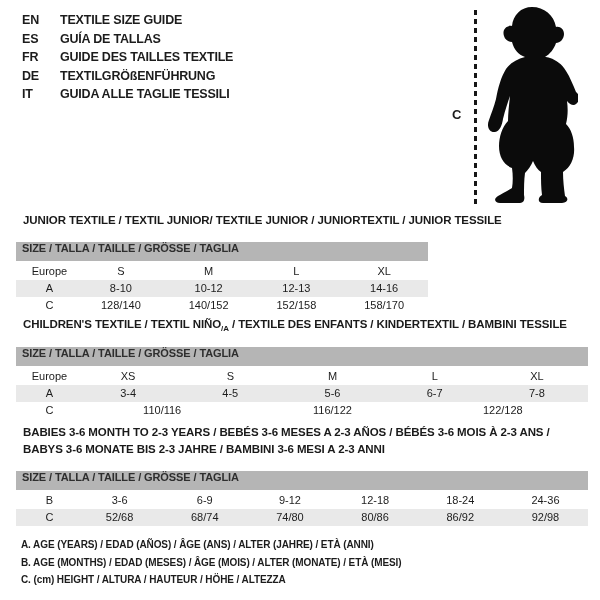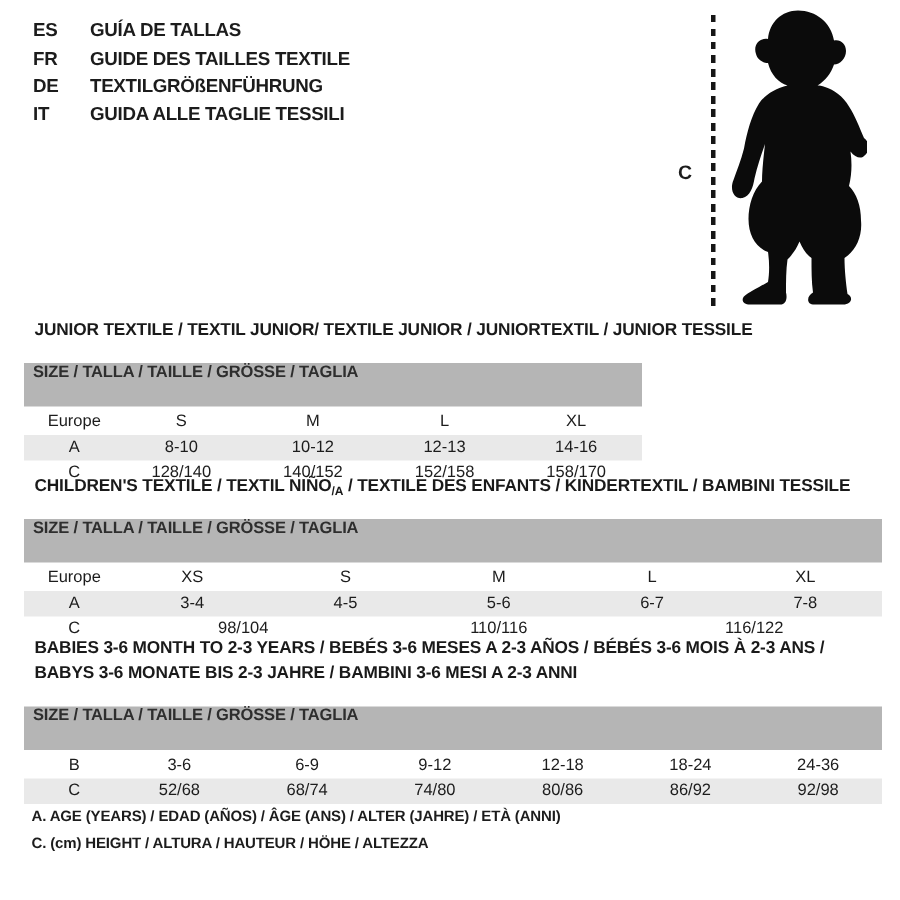--- a/index.html
+++ b/index.html
@@ -17,39 +17,43 @@
     background:repeating-linear-gradient(to bottom,#161616 0 5px,transparent 5px 9px);
   }
   .fig-label{position:absolute;left:452px;top:107px;font-weight:bold;font-size:13px;}
   .baby-svg{position:absolute;left:486px;top:6px;}
   
   .size-section{position:absolute;left:16px;}
   .sec-title{margin:0 16px 13px 0;padding-left:7px;font-size:11.5px;font-weight:bold;letter-spacing:-0.1px;line-height:17px;color:#1a1a1a;white-space:nowrap;}
   .sec-title .subscript{font-size:8px;position:relative;top:2.5px;}
   .tbl{width:100%;}
   .tbl-bar{
-    height:29px;line-height:13px;background:#b5b5b5;color:#2e2e2e;
+    height:19px;line-height:13px;background:#b5b5b5;color:#2e2e2e;
     font-size:11px;font-weight:bold;padding-left:6px;margin-bottom:2px;letter-spacing:-0.1px;
   }
   .trow{display:flex;height:17px;line-height:17px;font-size:11px;}
   .trow.stripe{background:#e9e9e9;}
   .cell-label{flex:0 0 55px;padding-left:6px;text-align:center;}
   .cell{flex:1;text-align:center;}
   .w1{width:412px;}
   .w2{width:572px;}
   
   .footnotes{position:absolute;left:21px;top:536px;}
   .footnote{font-size:10px;font-weight:bold;line-height:17.5px;letter-spacing:-0.1px;white-space:nowrap;}
 </style>
 </head>
 <body>
 
 <div class="canvas">
 
   <section class="lang-list">
+    <div class="lang-row">
+      <span class="lang-code">EN</span>
+      <span class="lang-label">TEXTILE SIZE GUIDE</span>
+    </div>
     <div class="lang-row">
       <span class="lang-code">ES</span>
       <span class="lang-label">GUÍA DE TALLAS</span>
     </div>
     <div class="lang-row">
       <span class="lang-code">FR</span>
       <span class="lang-label">GUIDE DES TAILLES TEXTILE</span>
     </div>
     <div class="lang-row">
       <span class="lang-code">DE</span>
@@ -148,23 +152,23 @@
       <div class="trow stripe">
         <span class="cell-label">A</span>
         <span class="cell">3-4</span>
         <span class="cell">4-5</span>
         <span class="cell">5-6</span>
         <span class="cell">6-7</span>
         <span class="cell">7-8</span>
       </div>
       <div class="trow">
         <span class="cell-label">C</span>
-        <span class="cell">98/104</span>
         <span class="cell">110/116</span>
         <span class="cell">116/122</span>
+        <span class="cell">122/128</span>
       </div>
     </div>
   </section>
 
   <section class="size-section w2" style="top:424px;">
     <h2 class="sec-title">
         <span style="display:block">BABIES 3-6 MONTH TO 2-3 YEARS / BEBÉS 3-6 MESES A 2-3 AÑOS / BÉBÉS 3-6 MOIS À 2-3 ANS /</span>
         <span style="display:block">BABYS 3-6 MONATE BIS 2-3 JAHRE / BAMBINI 3-6 MESI A 2-3 ANNI</span>
       </h2>
     <div class="tbl">
@@ -185,16 +189,17 @@
         <span class="cell">74/80</span>
         <span class="cell">80/86</span>
         <span class="cell">86/92</span>
         <span class="cell">92/98</span>
       </div>
     </div>
   </section>
 
   <section class="footnotes">
     <div class="footnote">A. AGE (YEARS) / EDAD (AÑOS) / ÂGE (ANS) / ALTER (JAHRE) / ETÀ (ANNI)</div>
+    <div class="footnote">B. AGE (MONTHS) / EDAD (MESES) / ÂGE (MOIS) / ALTER (MONATE) / ETÀ (MESI)</div>
     <div class="footnote">C. (cm) HEIGHT / ALTURA / HAUTEUR / HÖHE / ALTEZZA</div>
   </section>
 
 </div>
 
 </body></html>

